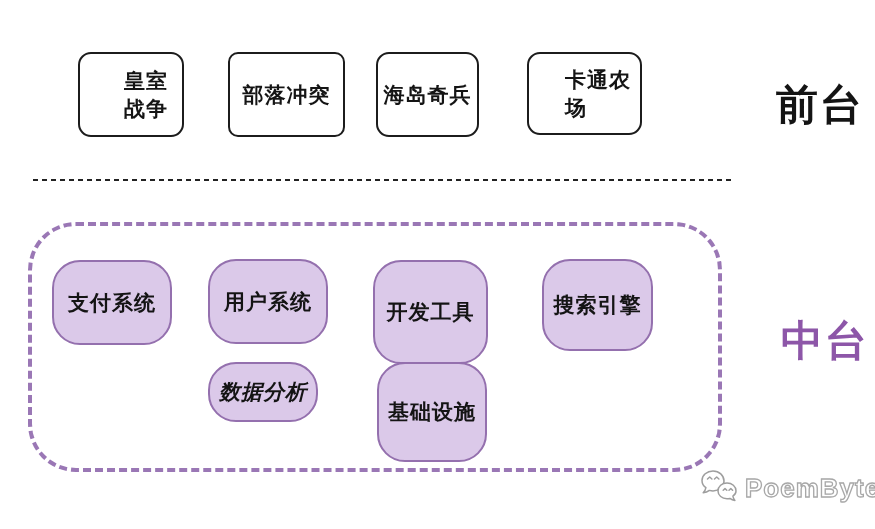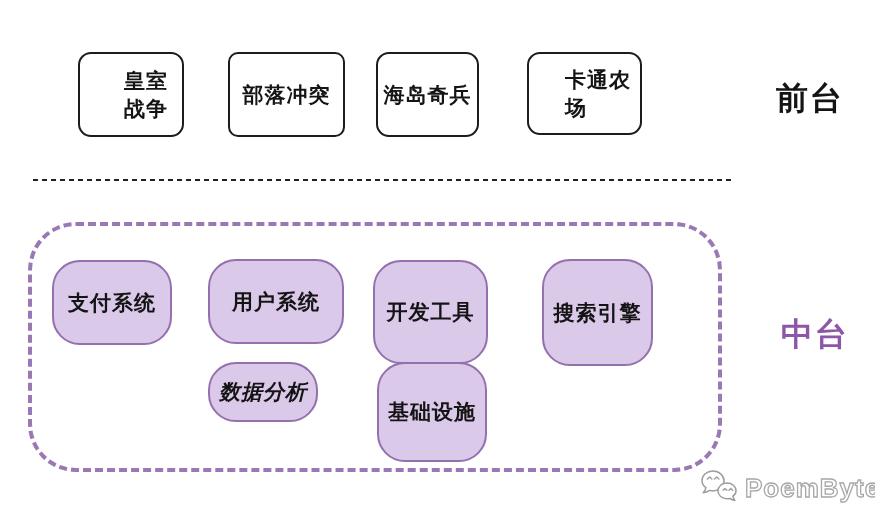--- a/index.html
+++ b/index.html
@@ -29,21 +29,21 @@
     font-size:21px;font-weight:bold;color:#141414;
     box-sizing:border-box;
     letter-spacing:1px;
   }
   .app-0{left:78px;width:106px;padding-left:44px;}
   .app-1{left:228px;width:117px;border-radius:10px;}
   .app-2{left:376px;width:103px;}
   .app-3{left:527px;width:115px;height:83px;padding-left:36px;}
   .zone-label{
     position:absolute;
-    font-size:32px;font-weight:bold;color:#141414;
+    font-size:42px;font-weight:bold;color:#141414;
     letter-spacing:2px;
   }
   .front-label{left:776px;top:77px;}
   
   .separator{
     position:absolute;left:33px;top:179px;
     width:701px;height:2px;
     background:repeating-linear-gradient(to right,
       var(--separator-black) 0 5px, transparent 5px 9px);
   }
@@ -60,23 +60,23 @@
     position:absolute;
     background:var(--middle-box-fill);
     border:2px solid var(--middle-box-border);
     border-radius:28px;
     display:flex;align-items:center;justify-content:center;
     font-size:21px;font-weight:bold;color:#141414;
     box-sizing:border-box;
     letter-spacing:1px;
   }
   .mid-0{left:52px;top:260px;width:120px;height:85px;}
-  .mid-1{left:208px;top:259px;width:136px;height:85px;}
+  .mid-1{left:208px;top:259px;width:120px;height:85px;}
   .mid-2{left:373px;top:260px;width:115px;height:104px;}
-  .mid-3{left:542px;top:259px;width:111px;height:107px;}
+  .mid-3{left:542px;top:259px;width:111px;height:92px;}
   .mid-4{left:208px;top:362px;width:110px;height:60px;font-style:italic;}
   .mid-5{left:377px;top:362px;width:110px;height:100px;}
   .mid-label{left:781px;top:313px;color:var(--middle-label-text);}
   
   .watermark{
     position:absolute;left:699px;top:466px;
     display:flex;align-items:center;gap:6px;
   }
   .wm-icon{width:40px;height:44px;}
   .wm-text{

